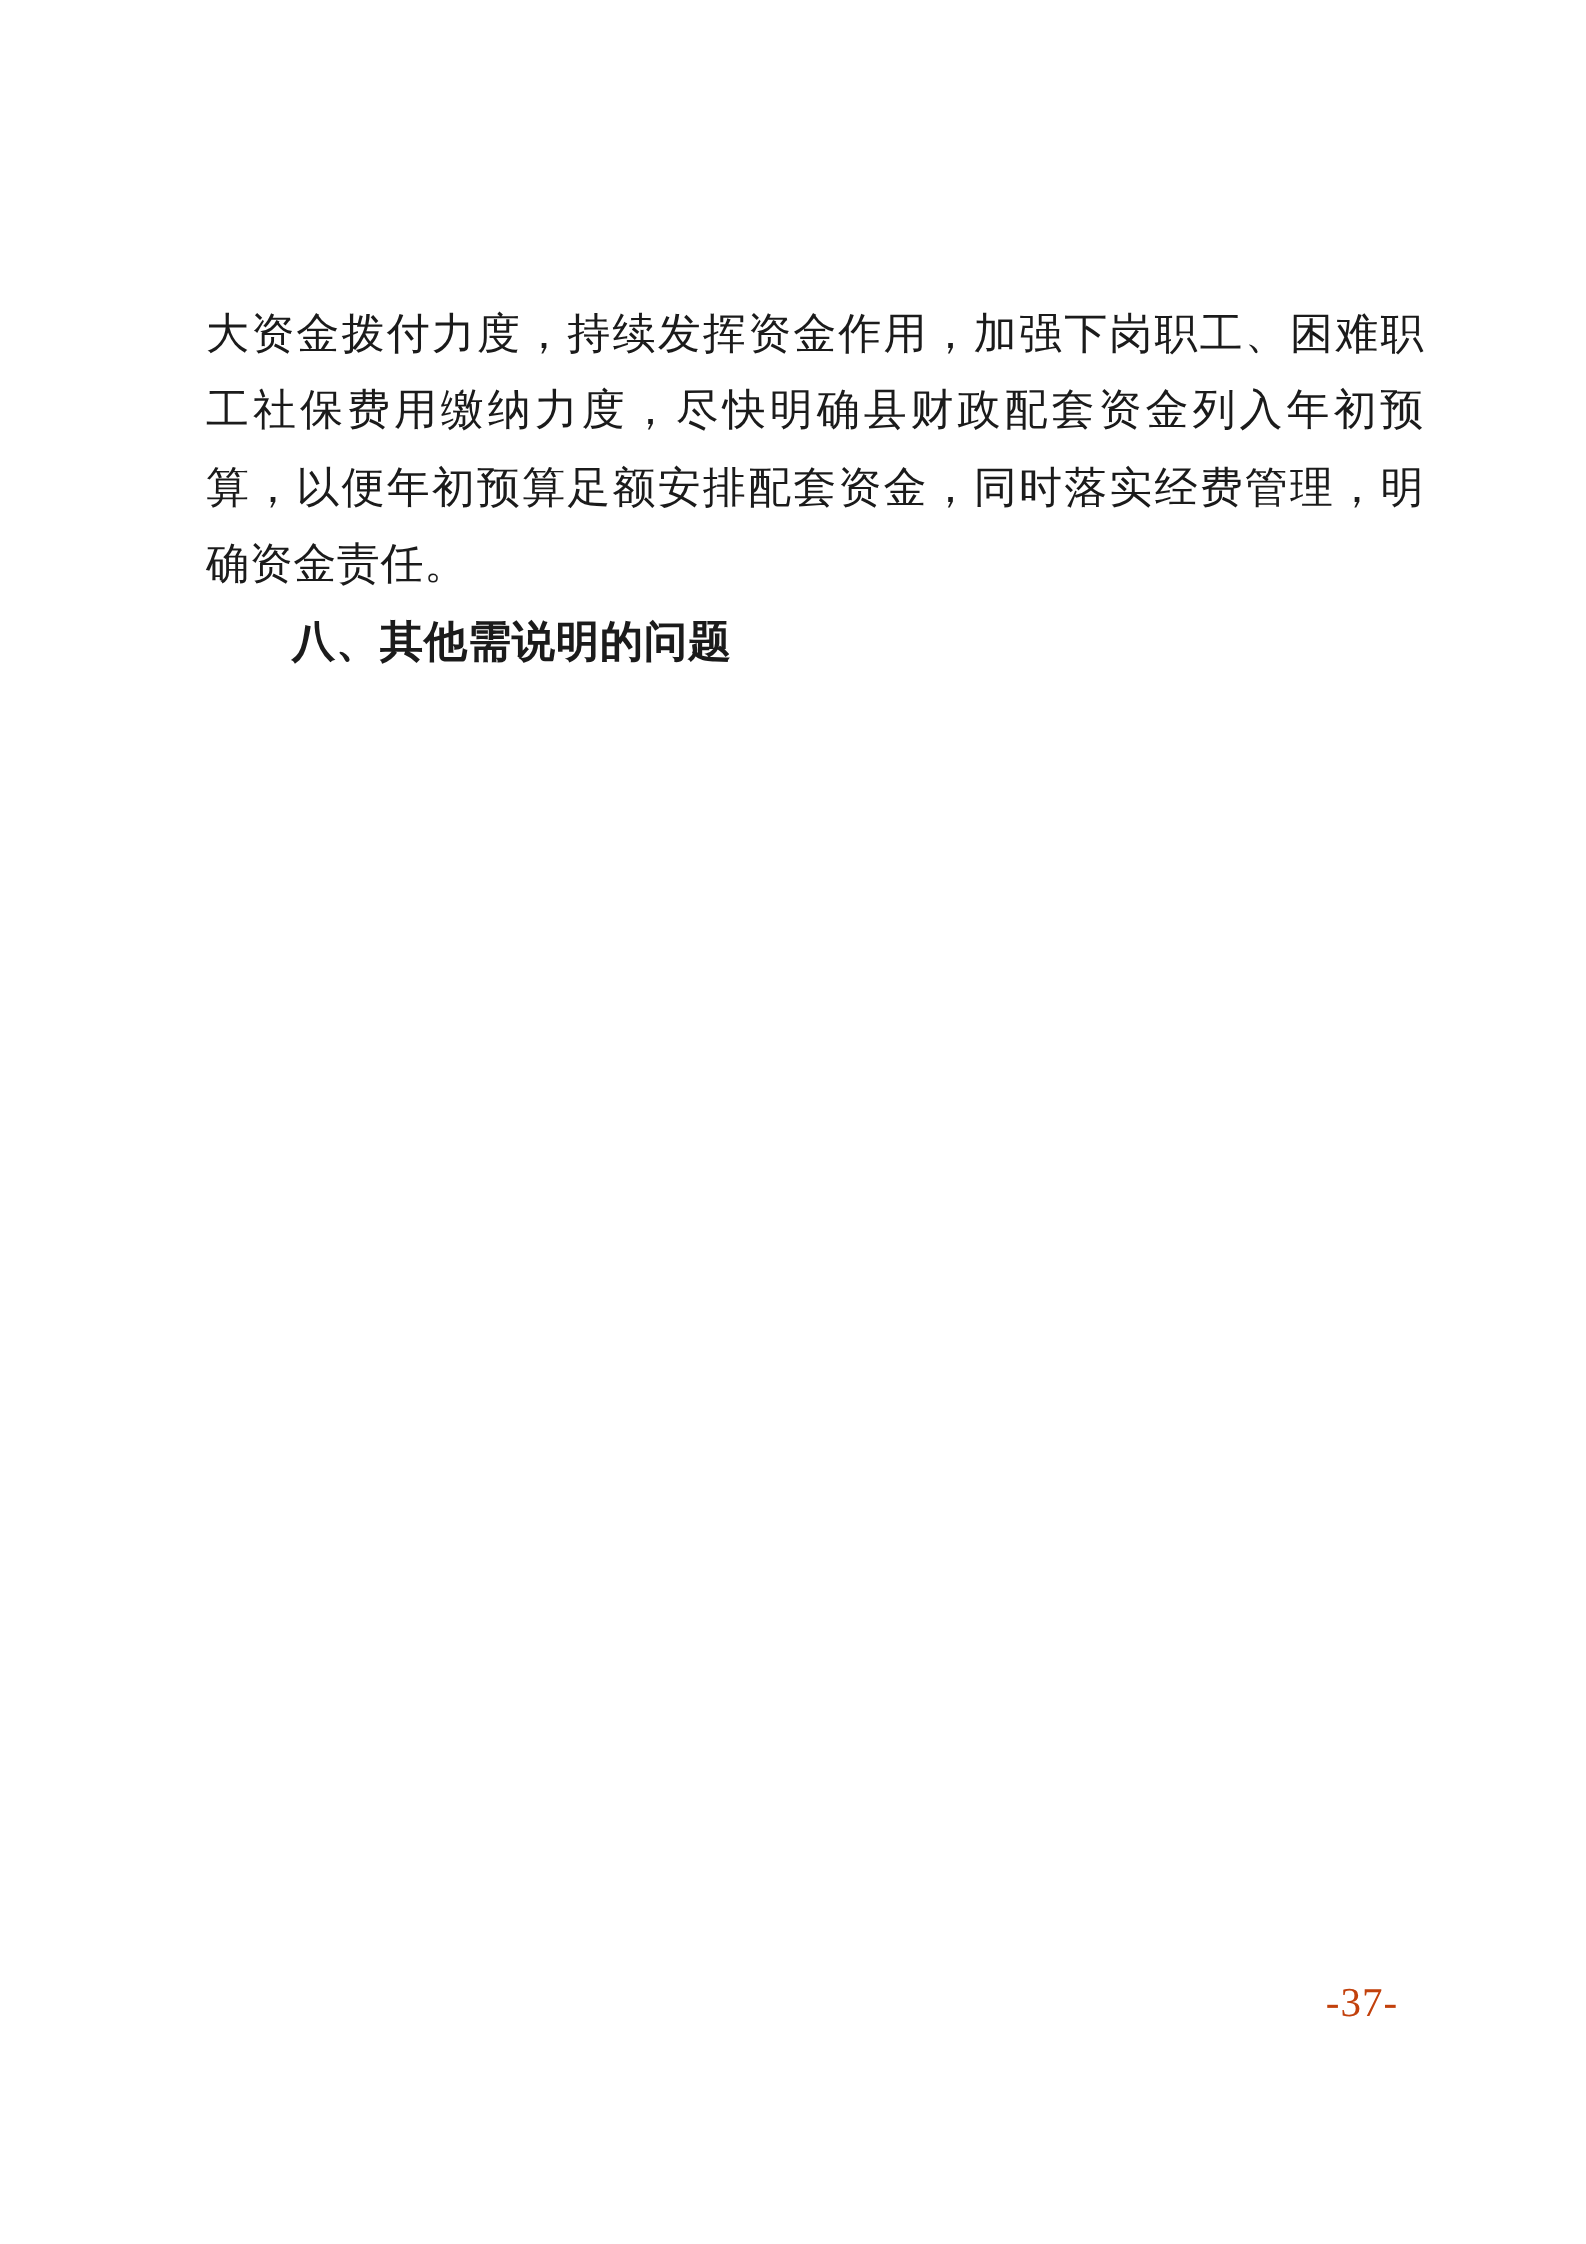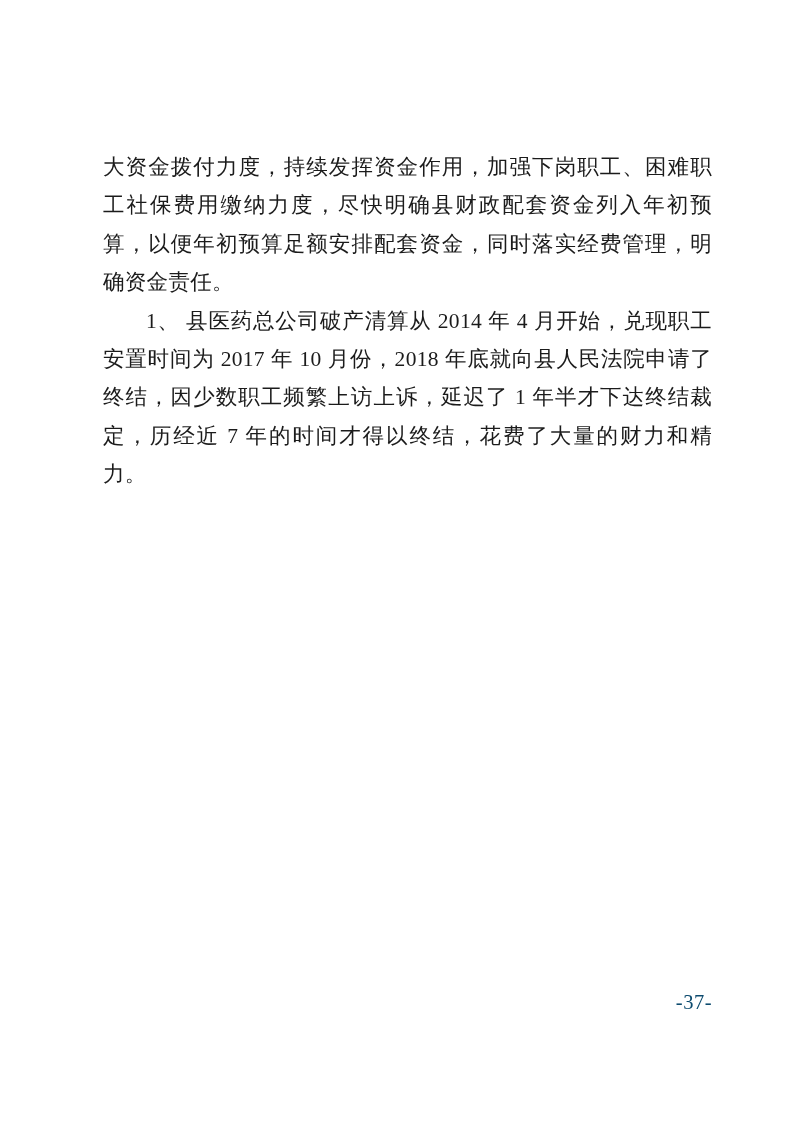--- a/index.html
+++ b/index.html
@@ -47,27 +47,27 @@
     letter-spacing: 0.5px;
   }
   .page-number {
     position: absolute;
     top: 991px;
     left: 650px;
     width: 62px;
     font-size: 20.5px;
     line-height: 22px;
     letter-spacing: 0.5px;
-    text-align: right;
-    color: #0c4a6e;
+    text-align: center;
+    color: #c2410c;
     font-family: "Liberation Serif", "DejaVu Serif", serif;
   }
 </style>
 </head>
 <body>
 
 <div class="page">
   <div class="text-block">
     <p class="no-indent">大资金拨付力度，持续发挥资金作用，加强下岗职工、困难职工社保费用缴纳力度，尽快明确县财政配套资金列入年初预算，以便年初预算足额安排配套资金，同时落实经费管理，明确资金责任。</p>
-    <p>1、 县医药总公司破产清算从 2014 年 4 月开始，兑现职工安置时间为 2017 年 10 月份，2018 年底就向县人民法院申请了终结，因少数职工频繁上访上诉，延迟了 1 年半才下达终结裁定，历经近 7 年的时间才得以终结，花费了大量的财力和精力。</p>
+    <h2 class="section-heading">八、其他需说明的问题</h2>
   </div>
   <div class="page-number">-37-</div>
 </div>
 
 </body></html>

